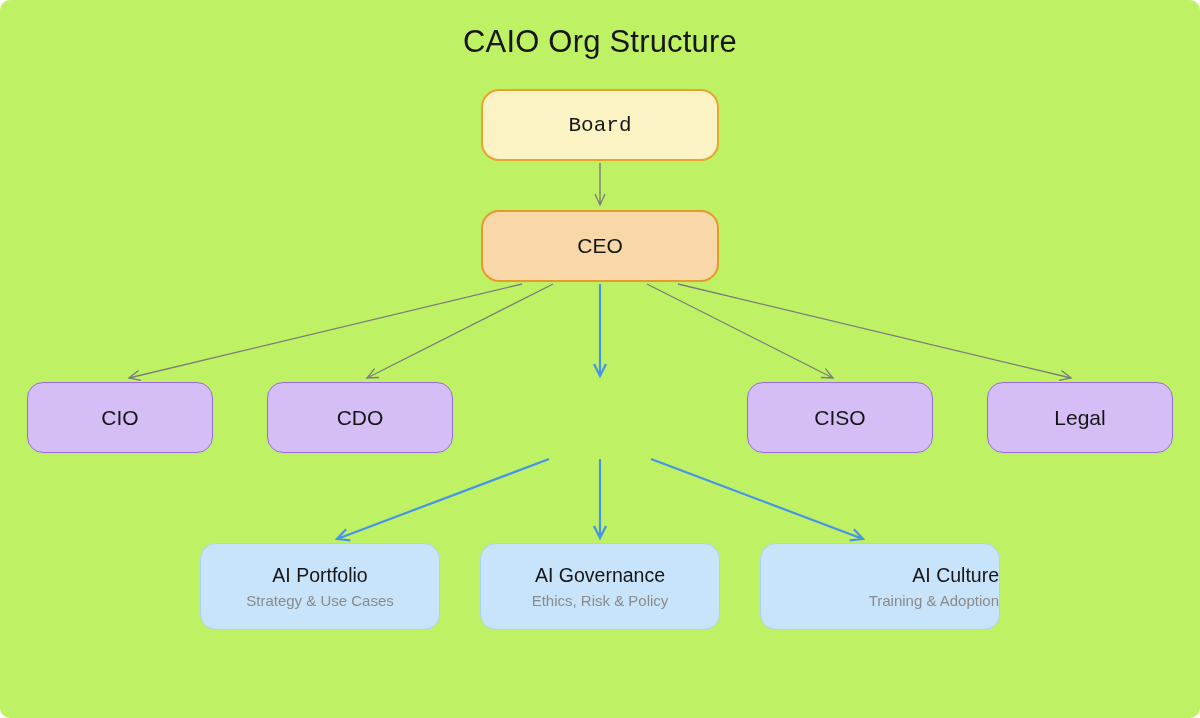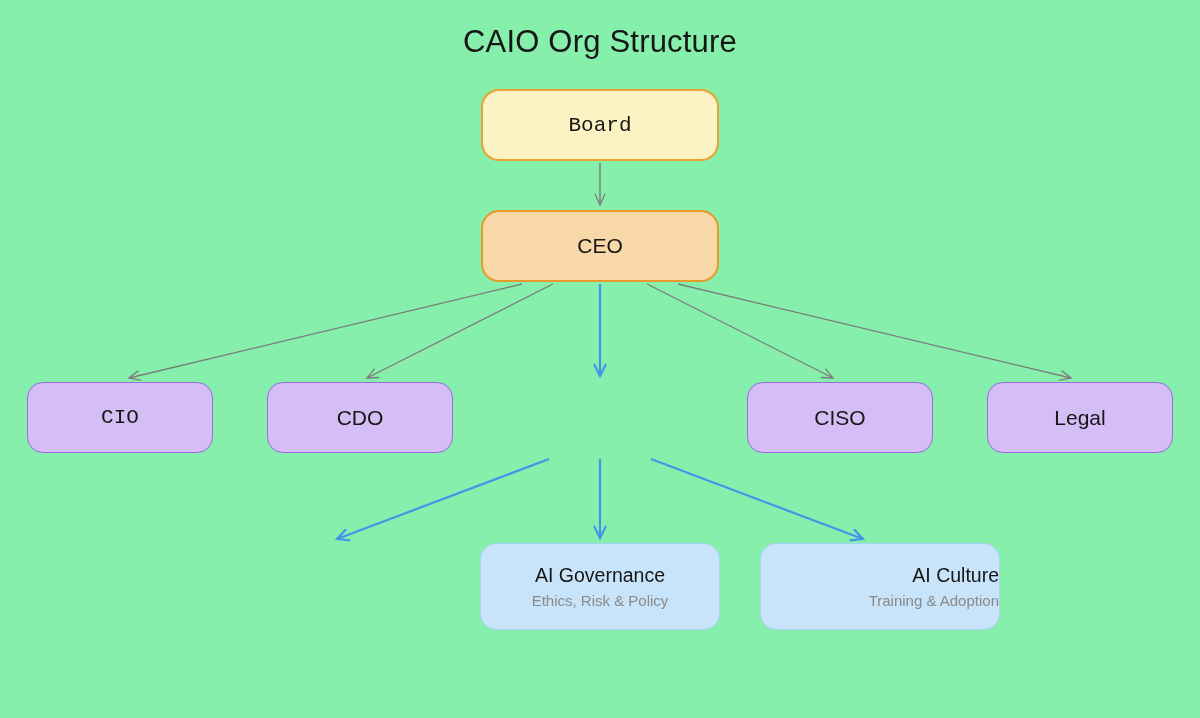--- a/index.html
+++ b/index.html
@@ -1,22 +1,23 @@
 <!DOCTYPE html>
 <html><head>
 <meta charset="utf-8">
 <style>
   html, body { margin: 0; padding: 0; background: #ffffff; }
   .canvas {
     position: relative;
     width: 1200px;
     height: 718px;
-    background: #86efac;
+    background: #bef264;
     font-family: "Liberation Sans", sans-serif;
     overflow: hidden;
+    border-radius: 10px;
   }
   .chart-title {
     position: absolute;
     top: 24px;
     left: 0;
     width: 100%;
     margin: 0;
     text-align: center;
     font-size: 31px;
     font-weight: 500;
@@ -71,21 +72,21 @@
     left: 0;
     width: 100%;
     text-align: center;
     font-size: 15.5px;
     color: #7A7A7A;
   }
   .legend span { margin: 0 14px; }
   
   #node-board { left: 481px; top:  89px; width: 238px; height: 72px; font-family: Liberation Mono, monospace; }
   #node-ceo   { left: 481px; top: 210px; width: 238px; height: 72px; }
-  #node-cio   { left:  27px; top: 382px; width: 186px; height: 71px; font-family: Liberation Mono, monospace; }
+  #node-cio   { left:  27px; top: 382px; width: 186px; height: 71px; }
   #node-cdo   { left: 267px; top: 382px; width: 186px; height: 71px; align-items: center; }
   #node-caio  { left: 507px; top: 381px; width: 186px; height: 77px; }
   #node-ciso  { left: 747px; top: 382px; width: 186px; height: 71px; }
   #node-legal { left: 987px; top: 382px; width: 186px; height: 71px; }
   #team-portfolio  { left: 200px; top: 543px; width: 240px; height: 87px; }
   #team-governance { left: 480px; top: 543px; width: 240px; height: 87px; }
   #team-culture    { left: 760px; top: 543px; width: 240px; height: 87px; align-items: flex-end; }
 </style>
 </head>
 <body>
@@ -134,20 +135,24 @@
 
 
   <div class="node node-peer" id="node-ciso" style="background: rgb(212, 190, 245); border-color: rgb(155, 107, 224);">
     <span>CISO</span>
   </div>
 
   <div class="node node-peer" id="node-legal" style="background: rgb(212, 190, 245); border-color: rgb(155, 107, 224);">
     <span>Legal</span>
   </div>
 
+  <div class="team" id="team-portfolio">
+    <div class="team-title">AI Portfolio</div>
+    <div class="team-sub">Strategy &amp; Use Cases</div>
+  </div>
 
   <div class="team" id="team-governance">
     <div class="team-title">AI Governance</div>
     <div class="team-sub">Ethics, Risk &amp; Policy</div>
   </div>
 
   <div class="team" id="team-culture">
     <div class="team-title">AI Culture</div>
     <div class="team-sub">Training &amp; Adoption</div>
   </div>

